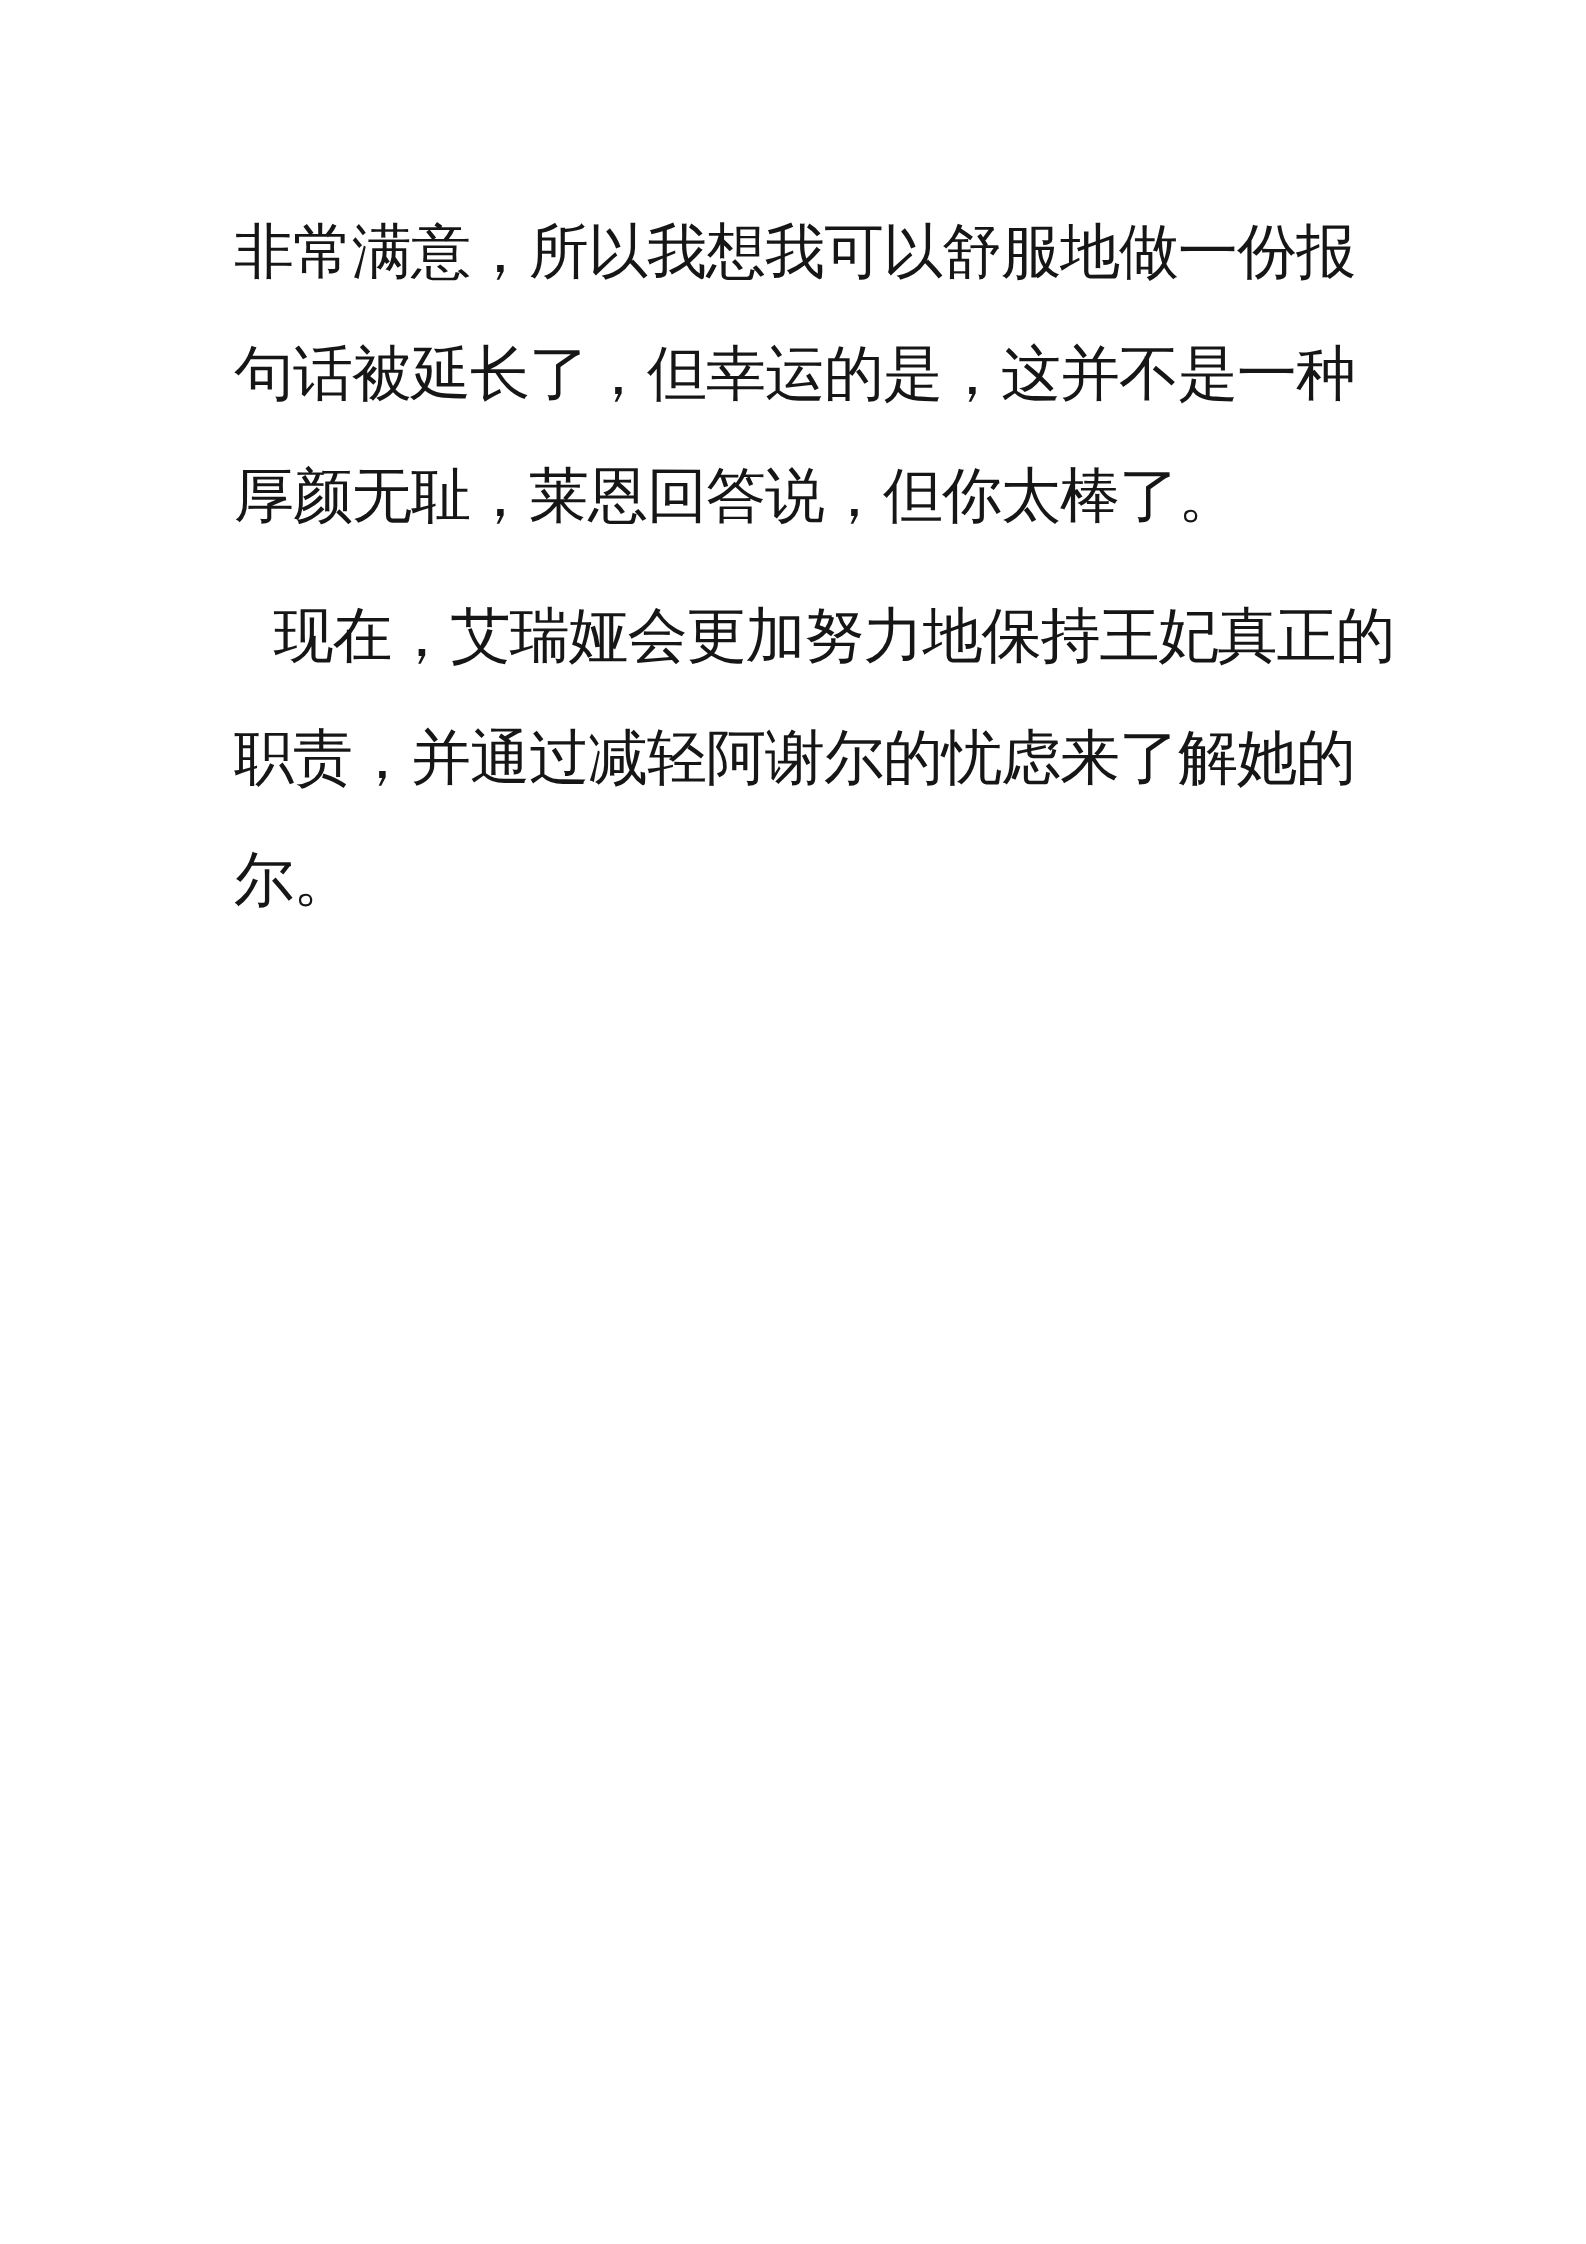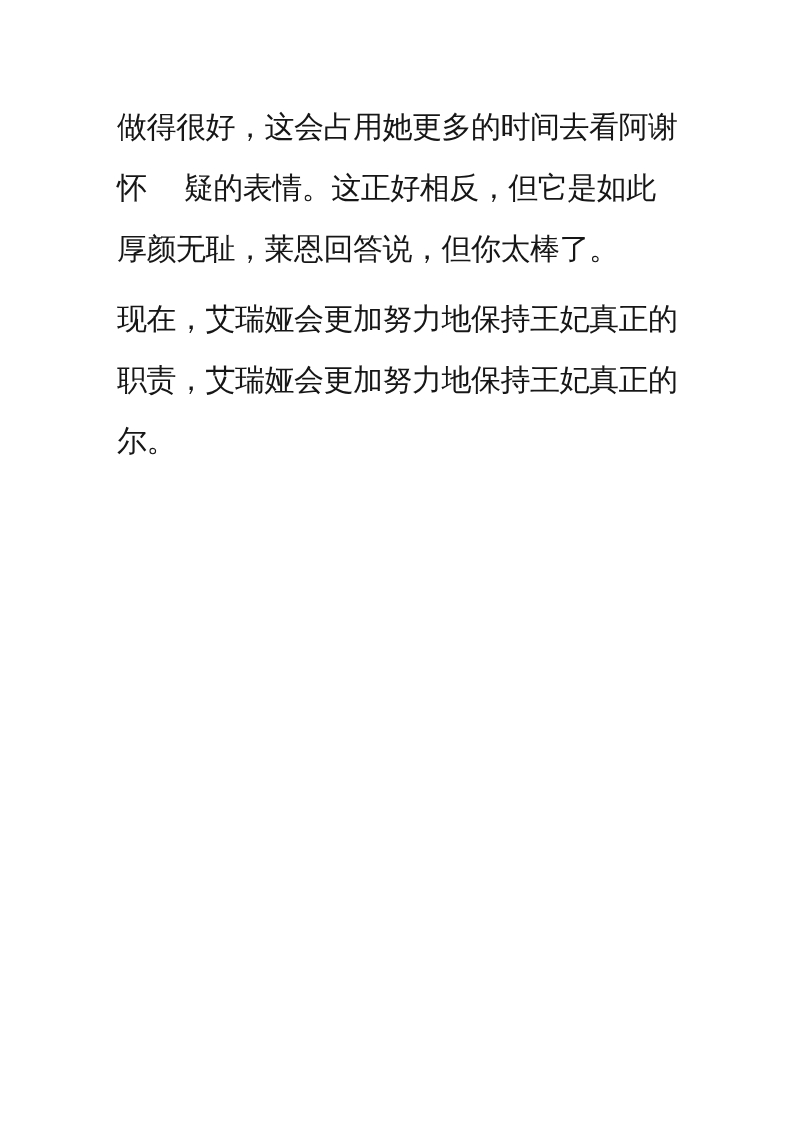--- a/index.html
+++ b/index.html
@@ -24,27 +24,28 @@
     font-size: 30px;
     line-height: 61px;
     letter-spacing: -0.5px;
   }
   .text-line {
     white-space: pre;
     height: 61px;
   }
   .text-line.para-start-gap {
     margin-top: 9px;
+    text-align: center;
   }
 </style>
 </head>
 <body>
 
 <div class="page">
   <div class="text-block">
-    <div class="text-line">做得很好，这会占用她更多的时间去看阿谢</div>
-    <div class="text-line">怀　 疑的表情。这正好相反，但它是如此</div>
+    <div class="text-line">非常满意，所以我想我可以舒服地做一份报</div>
+    <div class="text-line">句话被延长了，但幸运的是，这并不是一种</div>
     <div class="text-line">厚颜无耻，莱恩回答说，但你太棒了。</div>
     <div class="text-line para-start-gap">现在，艾瑞娅会更加努力地保持王妃真正的</div>
-    <div class="text-line">职责，艾瑞娅会更加努力地保持王妃真正的</div>
+    <div class="text-line">职责，并通过减轻阿谢尔的忧虑来了解她的</div>
     <div class="text-line">尔。</div>
   </div>
 </div>
 
 </body></html>

